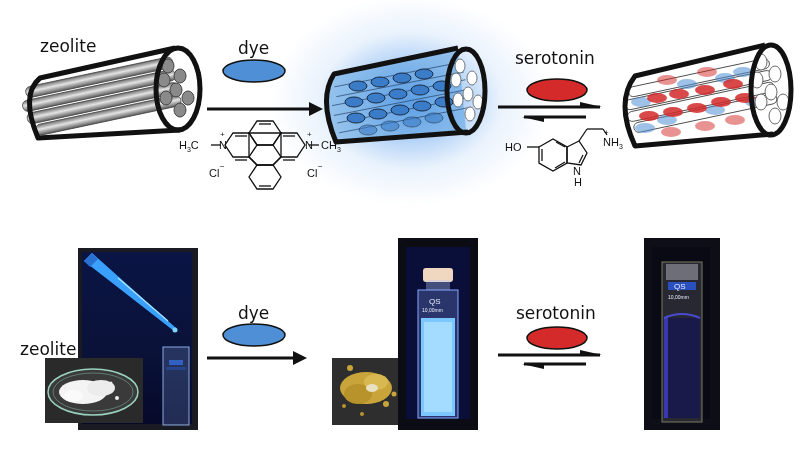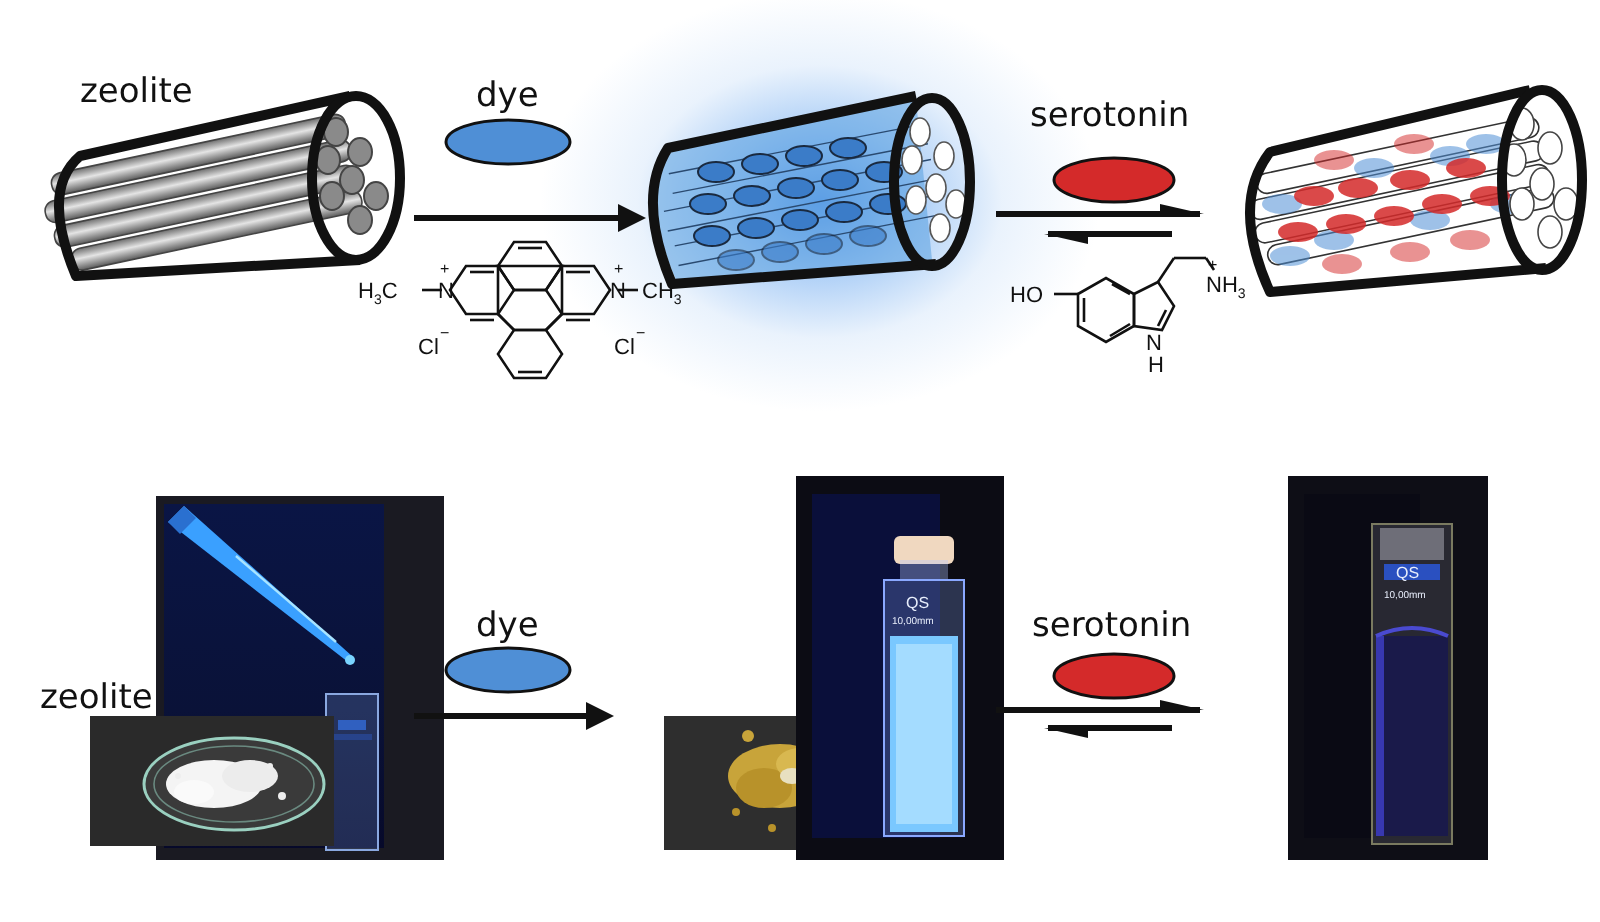--- a/index.html
+++ b/index.html
@@ -1,21 +1,21 @@
 <!DOCTYPE html>
 <html><head>
 <meta charset="utf-8">
 <style>
   html, body { margin:0; padding:0; background:#ffffff; }
   body { width:800px; height:461px; position:relative; overflow:hidden; font-family:"DejaVu Sans", sans-serif; }
   .abs { position:absolute; }
   .label { position:absolute; color:#111; font-family:"DejaVu Sans", sans-serif; font-size:17px; line-height:1; white-space:nowrap; }
   .chem { font-family:"Liberation Sans", sans-serif; font-size:11px; fill:#111; }
   .chem-sm { font-family:"Liberation Sans", sans-serif; font-size:8px; fill:#111; }
-  .photo { position:absolute; overflow:hidden;padding-left:24px; }
+  .photo { position:absolute; overflow:hidden; }
   .qs { font-family:"Liberation Sans", sans-serif; fill:#e8eefc; }
 </style>
 </head>
 <body>
 
 <div class="abs" style="left:270px; top:0px; width:280px; height:210px; background:radial-gradient(ellipse 50% 50% at 50% 48%, rgba(70,140,230,0.85) 0%, rgba(110,170,240,0.55) 35%, rgba(170,205,245,0.25) 65%, rgba(255,255,255,0) 100%);"></div>
 
 <span class="label" style="left:40px; top:38px;">zeolite</span>
 
 <svg class="abs" style="left:0; top:40px;" width="205" height="110" viewBox="0 0 205 110">

